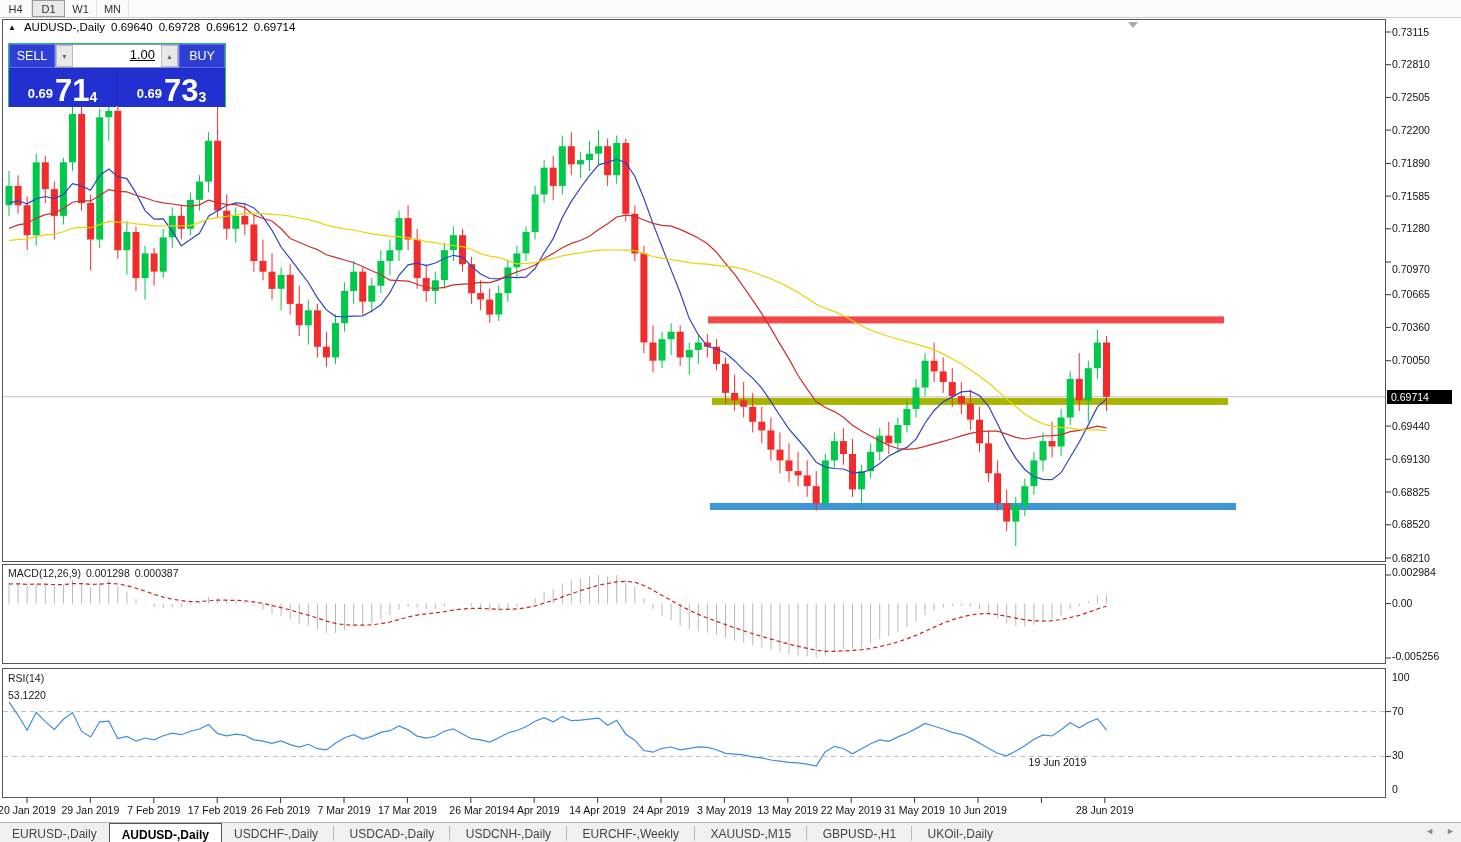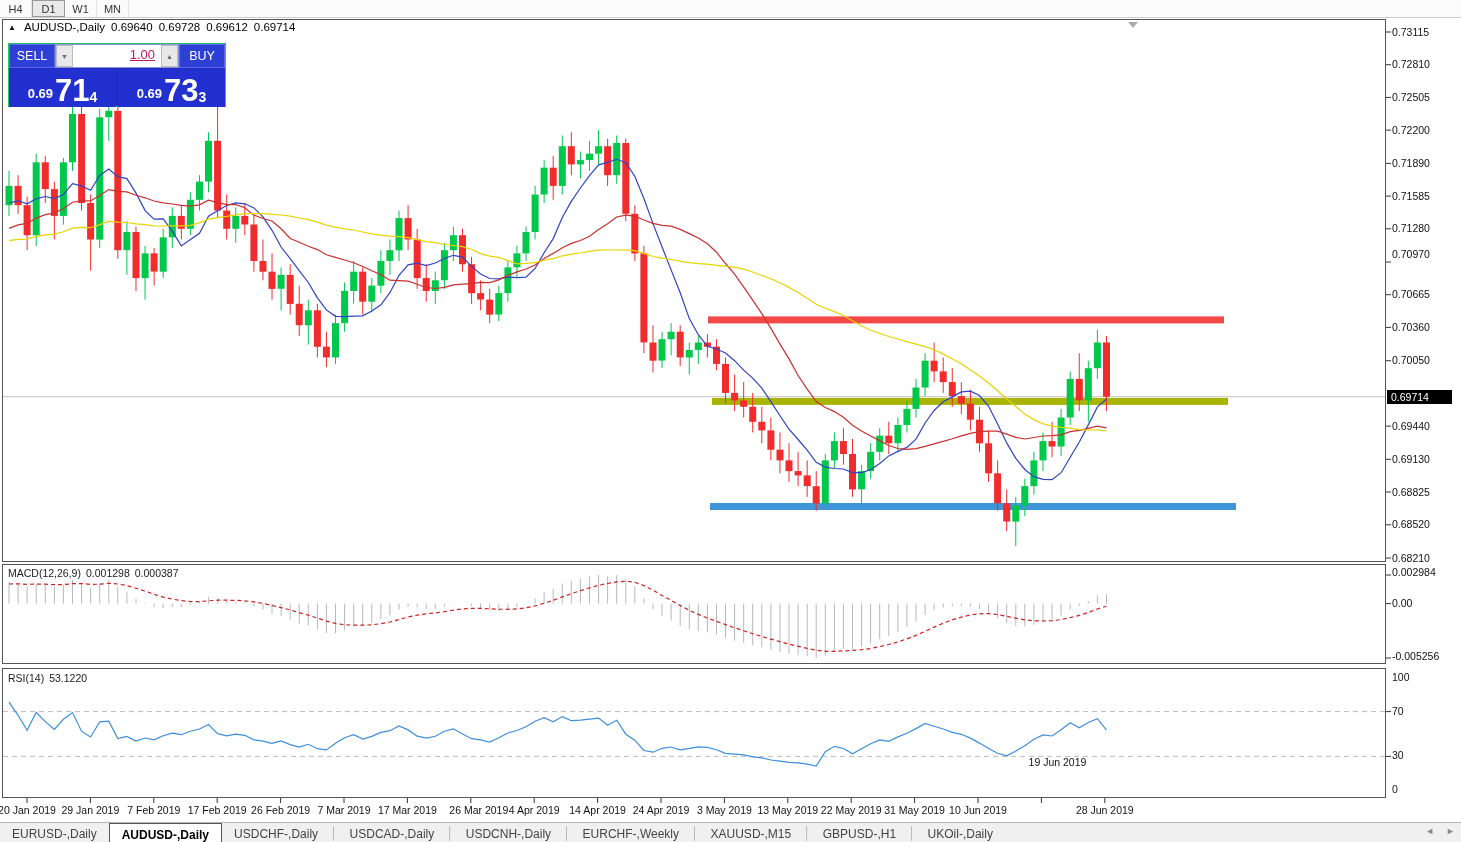--- a/index.html
+++ b/index.html
@@ -20,21 +20,21 @@
   #collapse-tri{font-size:8px;color:#111;margin-right:2px;}
   
   #ocp{position:absolute;left:8px;top:43px;width:218px;height:64px;background:#1e2dbe;z-index:6;
     border:1px solid #22c55e;box-sizing:border-box;}
   #ocp-top{display:flex;height:24px;}
   .ocp-btn{width:46px;background:#2e3fd6;border:1px solid #5a68e8;color:#fff;font-size:12.5px;
     display:flex;align-items:center;justify-content:center;box-sizing:border-box;}
   #ocp-vol{flex:1;display:flex;background:#f0f0f0;border:1px solid #8892e0;box-sizing:border-box;}
   .spin{width:17px;background:#e8e8e8;border:1px solid #bbb;color:#667;font-size:7px;display:flex;
     align-items:center;justify-content:center;box-sizing:border-box;}
-  #vol-val{flex:1;background:#fff;font-size:13px;color:#be185d;text-align:right;padding:2px 6px 0 0;text-decoration:underline;}
+  #vol-val{flex:1;background:#fff;font-size:13px;color:#000000;text-align:right;padding:2px 6px 0 0;text-decoration:underline;}
   #ocp-bottom{display:flex;height:38px;margin-top:1px;}
   .price-pane{flex:1;background:#2130cf;color:#fff;display:flex;align-items:flex-end;
     justify-content:center;padding-bottom:2px;}
   .price-pane.left{margin-right:2px;}
   .pp-small{font-size:13px;font-weight:bold;margin:0 2px 4px 0;}
   .pp-big{font-size:31px;font-weight:bold;line-height:0.9;}
   .pp-sup{font-size:14px;font-weight:bold;vertical-align:18px;}
   
   .ax-label{position:absolute;left:1392px;font-size:10.5px;color:#111;white-space:nowrap;}
   #price-tag{position:absolute;left:1387px;width:61px;height:14px;background:#000;color:#fff;
@@ -518,34 +518,34 @@
     </div>
   </div>
 
   <div id="price-tag" style="top: 389.715px;">0.69714</div>
 
   <div class="ind-label" style="top:567px;">
     <span>MACD(12,26,9)</span>
     <span>0.001298</span>
     <span>0.000387</span>
   </div>
-  <div class="ind-label" style="top:672px;">
+  <div class="ind-label" style="top:672px;flex-direction:column;">
     <span>RSI(14)</span>
     <span>53.1220</span>
   </div>
 
   <div id="labels-layer">
       <div class="ax-label" style="left: 1392px; top: 25.5px;">0.73115</div>
       <div class="ax-label" style="left: 1392px; top: 58.2074px;">0.72810</div>
       <div class="ax-label" style="left: 1392px; top: 90.9149px;">0.72505</div>
       <div class="ax-label" style="left: 1392px; top: 123.622px;">0.72200</div>
       <div class="ax-label" style="left: 1392px; top: 156.866px;">0.71890</div>
       <div class="ax-label" style="left: 1392px; top: 189.573px;">0.71585</div>
       <div class="ax-label" style="left: 1392px; top: 222.281px;">0.71280</div>
-      <div class="ax-label" style="left: 1392px; top: 248px;">0.70970</div>
+      <div class="ax-label" style="left: 1392px; top: 263px;">0.70970</div>
       <div class="ax-label" style="left: 1392px; top: 288.232px;">0.70665</div>
       <div class="ax-label" style="left: 1392px; top: 320.939px;">0.70360</div>
       <div class="ax-label" style="left: 1392px; top: 354.183px;">0.70050</div>
       <div class="ax-label" style="left: 1392px; top: 419.598px;">0.69440</div>
       <div class="ax-label" style="left: 1392px; top: 452.841px;">0.69130</div>
       <div class="ax-label" style="left: 1392px; top: 485.549px;">0.68825</div>
       <div class="ax-label" style="left: 1392px; top: 518.256px;">0.68520</div>
       <div class="ax-label" style="left: 1392px; top: 551.5px;">0.68210</div>
       <div class="ax-label" style="left: 1392px; top: 566px;">0.002984</div>
       <div class="ax-label" style="left: 1392px; top: 596.554px;">0.00</div>

